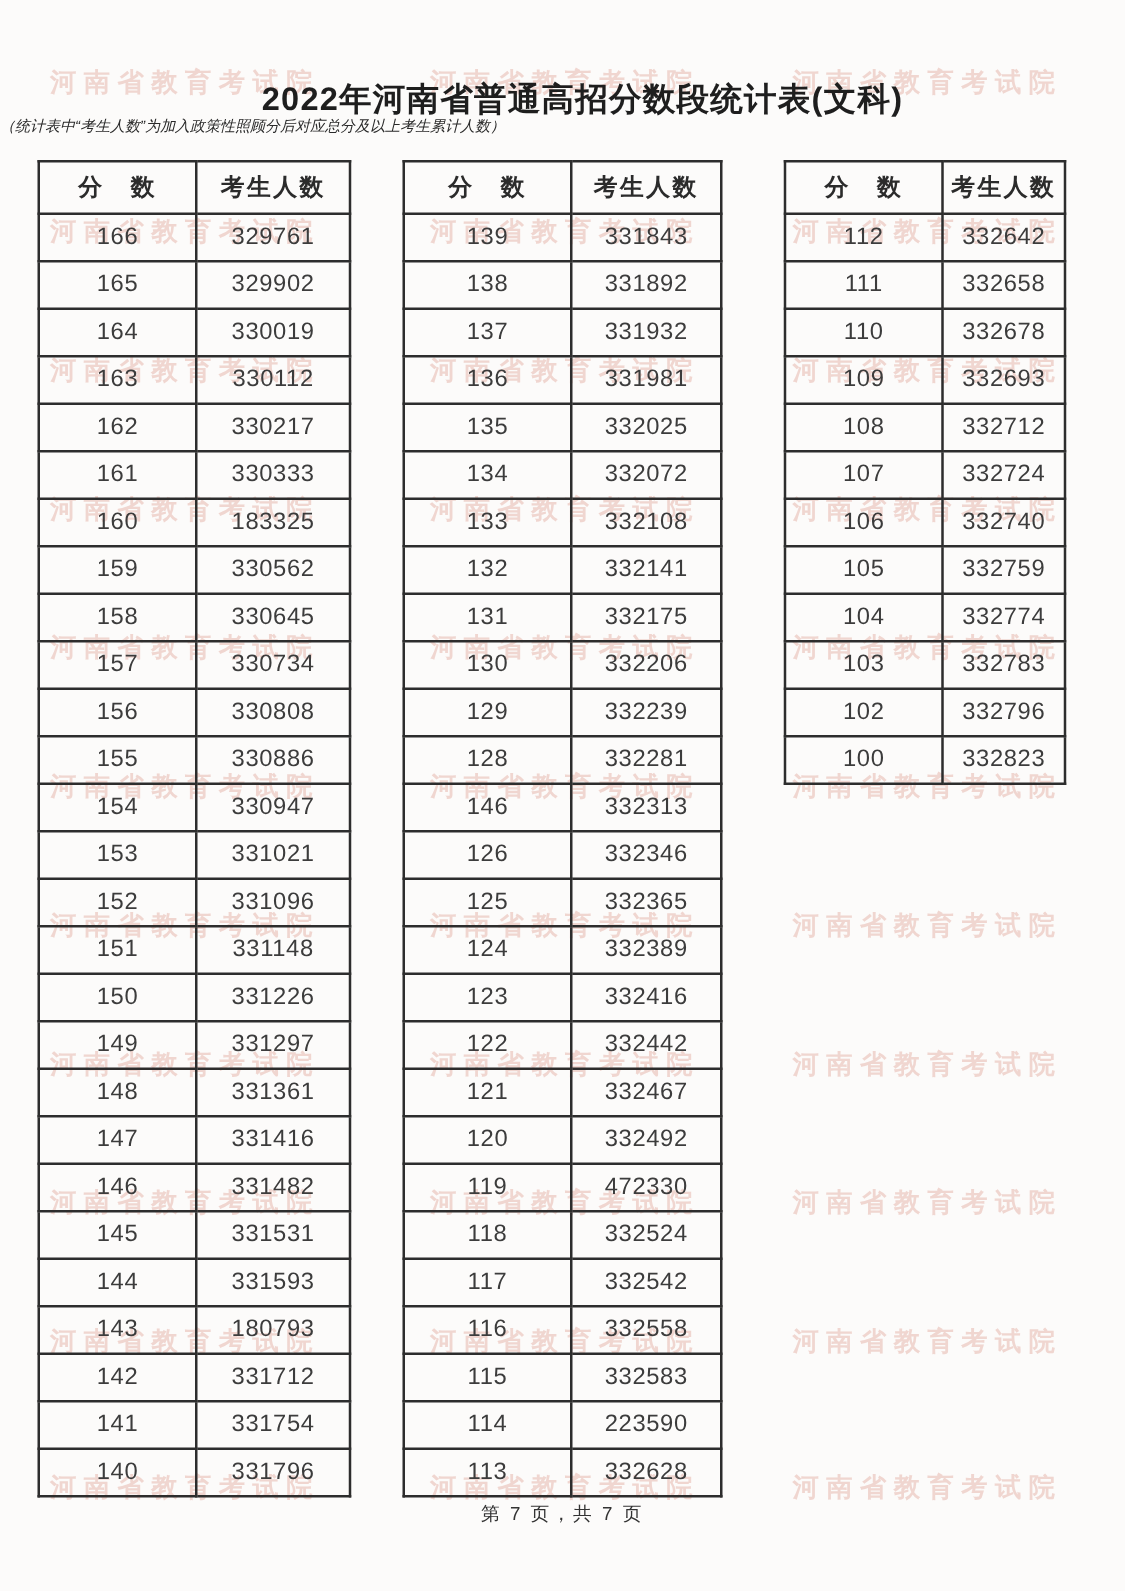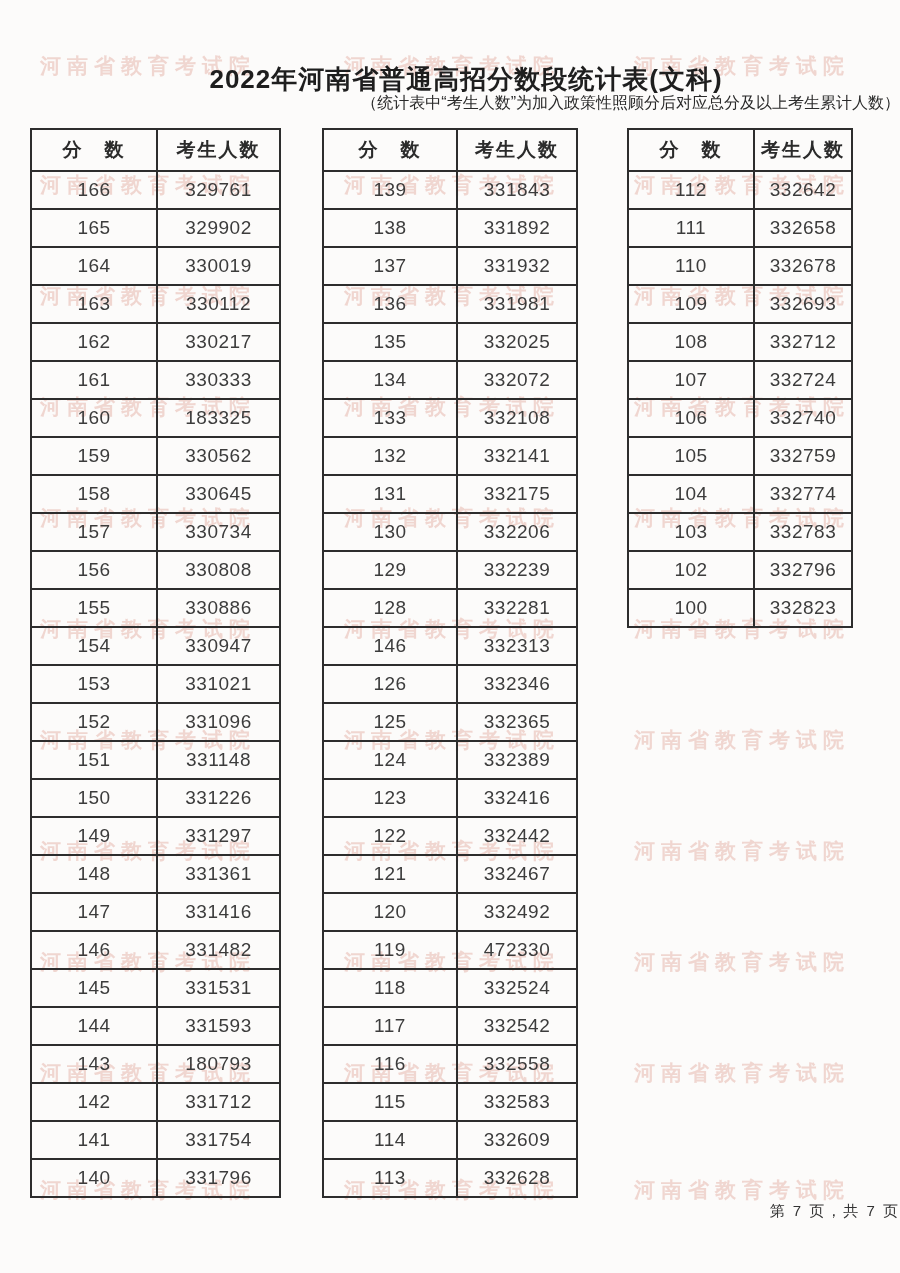--- a/index.html
+++ b/index.html
@@ -17,21 +17,21 @@
     position:absolute;transform:translate(-50%,-50%);
     font-size:21px;font-weight:700;letter-spacing:6px;white-space:nowrap;
   }
   .title{
     position:absolute;top:46px;left:0;width:100%;margin:16px;
     text-align:center;font-size:26px;font-weight:700;color:#1e1e1e;
     letter-spacing:1px;z-index:2;
   }
   .subtitle{
     position:absolute;top:93px;left:0;width:100%;
-    text-align:right;font-size:16px;color:#2a2a2a;z-index:2;
+    text-align:left;font-size:12px;color:#2a2a2a;z-index:2;font-style:italic;
   }
   .score-table{
     position:absolute;top:128px;border-collapse:collapse;table-layout:fixed;
     background:transparent;z-index:2;padding-left:40px;
   }
   .t1{left:30px;width:251px;}
   .t2{left:322px;width:256px;}
   .t3{left:627px;width:226px;}
   .t1 th:first-child,.t1 td:first-child{width:122px;}
   .t2 th:first-child,.t2 td:first-child{width:130px;}
@@ -41,21 +41,21 @@
     background:transparent;
   }
   .score-table th{
     height:38px;font-size:19px;font-weight:700;color:#2b2b2b;letter-spacing:2px;
   }
   .score-table td{
     height:34px;font-size:19px;font-weight:400;color:#3c3c3c;letter-spacing:0.5px;
   }
   .footer{
     position:absolute;top:1202px;left:0;width:100%;
-    text-align:right;font-size:15px;color:#333;letter-spacing:2px;z-index:2;
+    text-align:center;font-size:15px;color:#333;letter-spacing:2px;z-index:2;
   }
 </style>
 </head>
 <body>
 
 <div class="page">
   <div class="wm-layer">
       <span class="wm" style="left: 148px; top: 66px; color: rgba(211, 129, 111, 0.3);">河南省教育考试院</span>
       <span class="wm" style="left: 452px; top: 66px; color: rgba(211, 129, 111, 0.3);">河南省教育考试院</span>
       <span class="wm" style="left: 742px; top: 66px; color: rgba(211, 129, 111, 0.3);">河南省教育考试院</span>
@@ -315,21 +315,21 @@
         <tr>
           <td>116</td>
           <td>332558</td>
         </tr>
         <tr>
           <td>115</td>
           <td>332583</td>
         </tr>
         <tr>
           <td>114</td>
-          <td>332609</td>
+          <td>223590</td>
         </tr>
         <tr>
           <td>113</td>
           <td>332628</td>
         </tr>
       </tbody>
     </table>
   <table class="score-table t3">
       <thead>
         <tr>

